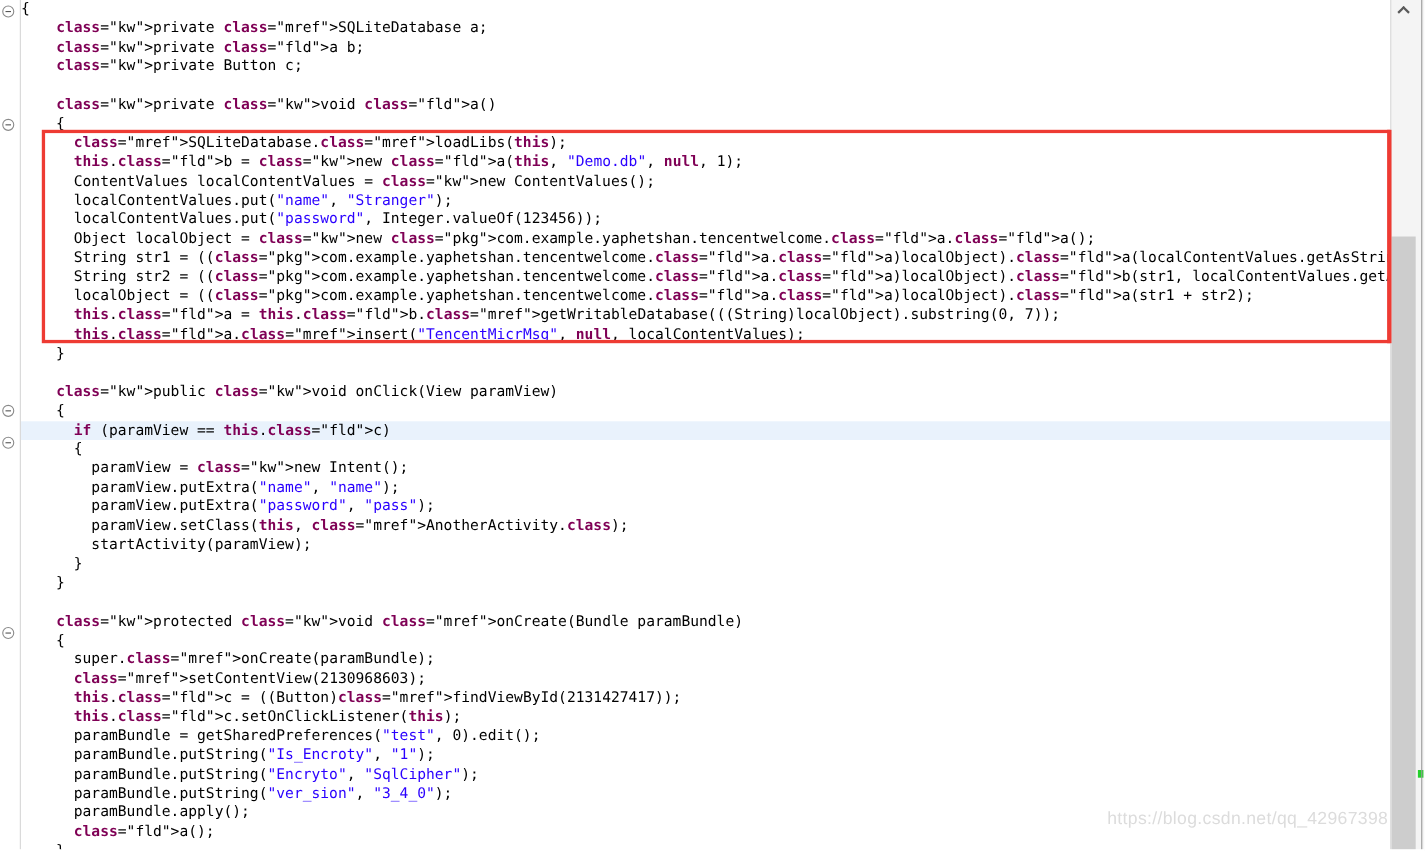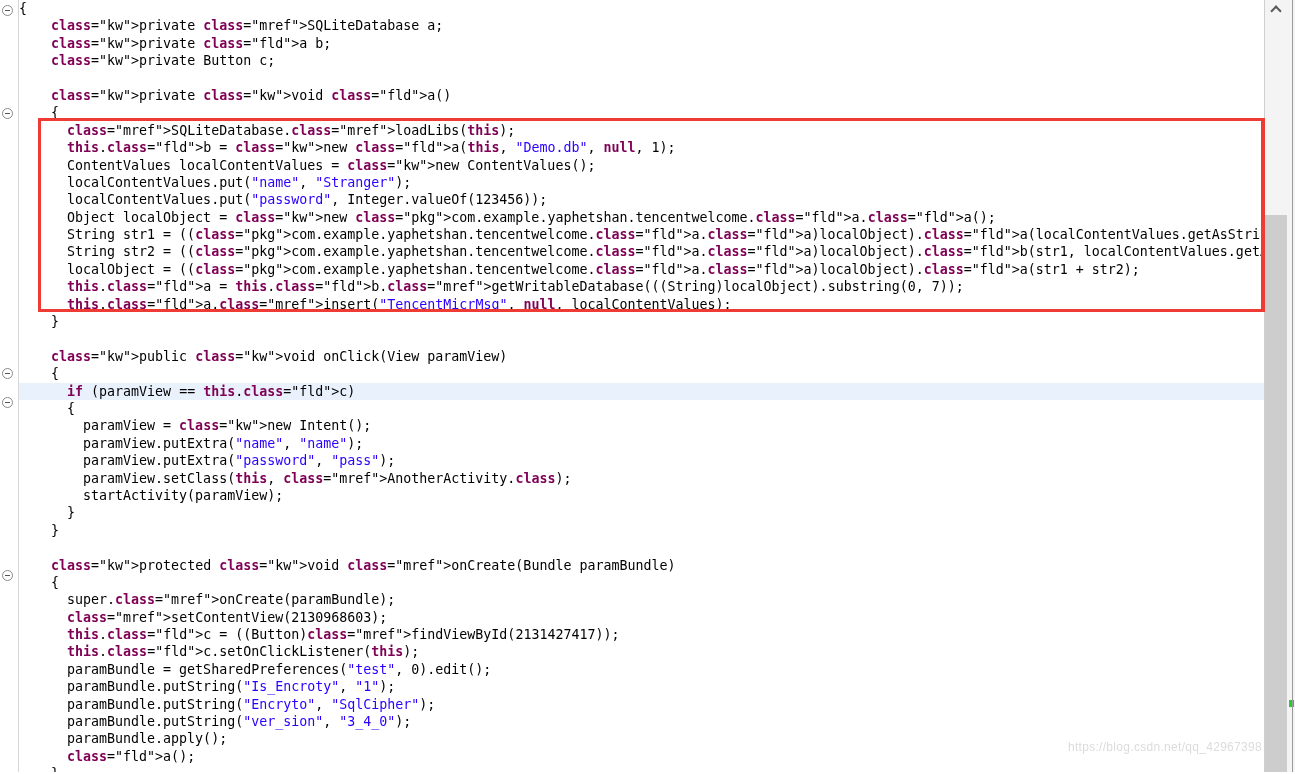--- a/index.html
+++ b/index.html
@@ -173,21 +173,21 @@
     background: #ee3b33;
     z-index: 6;
   }
 
   
   .watermark {
     position: absolute;
     right: 33px;
     bottom: 20px;
     font-family: "Liberation Sans", sans-serif;
-    font-size: 12px;
+    font-size: 16px;
     color: #dcdcdc;
     letter-spacing: 0.3px;
     z-index: 7;
     white-space: nowrap;
   }
 
   .bottom-edge {
     position: absolute;
     left: 0;
     bottom: 0;

